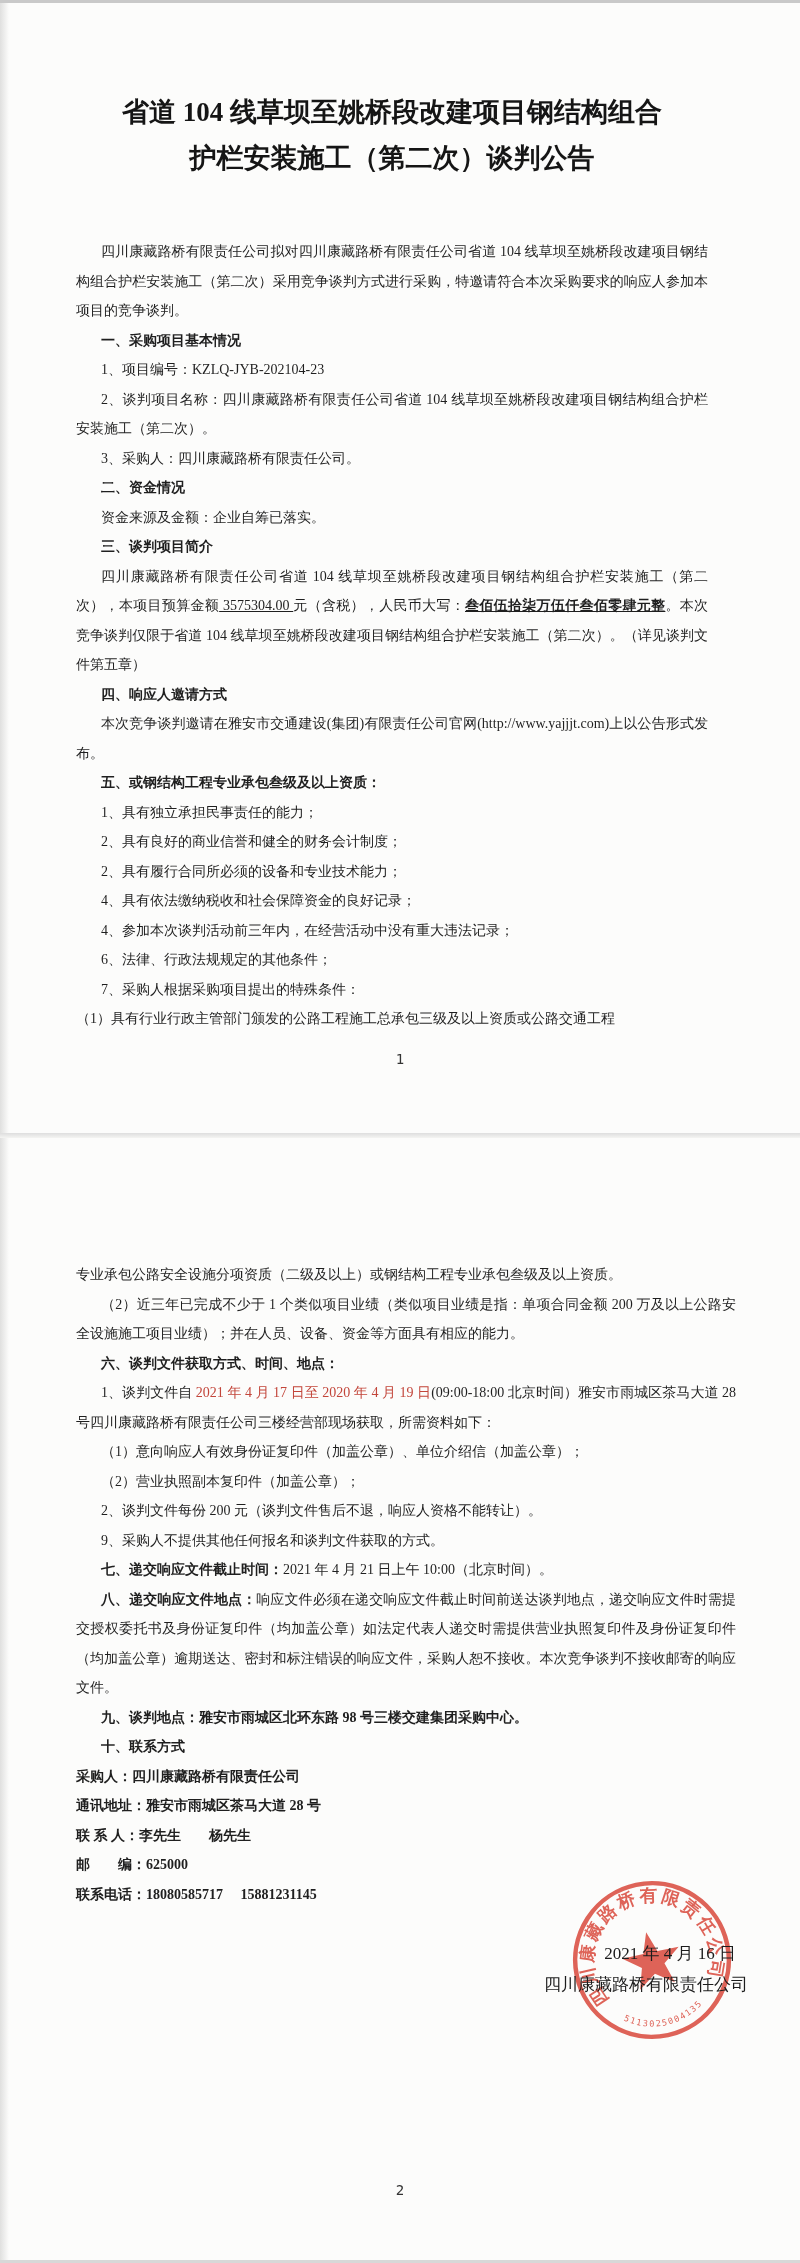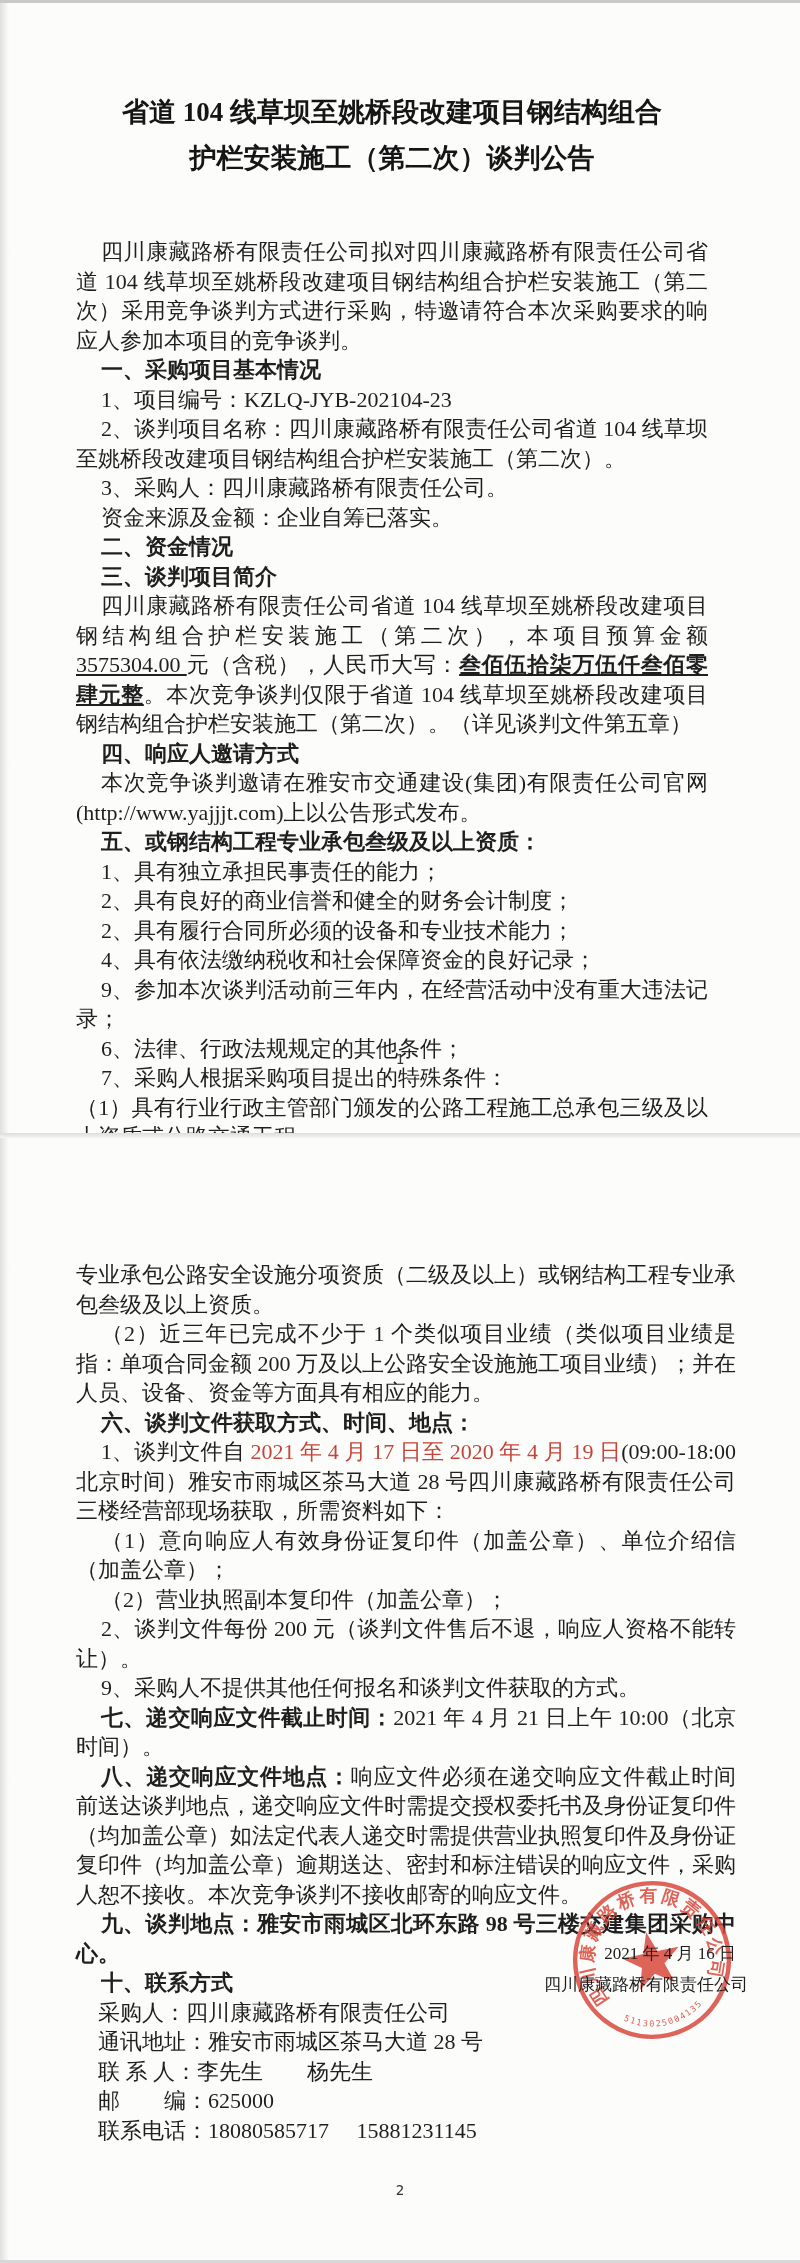--- a/index.html
+++ b/index.html
@@ -5,28 +5,28 @@
   html,body{margin:0;padding:0;background:#ededed;}
   .doc{width:800px;font-family:"Liberation Serif","DejaVu Serif",serif;color:#1f1f1f;}
   .page{position:relative;width:800px;background:#fcfcfb;box-sizing:border-box;overflow:hidden;}
   .page::before{content:"";position:absolute;left:0;top:0;bottom:0;width:9px;
     background:linear-gradient(90deg,rgba(110,110,110,.20),rgba(110,110,110,0));pointer-events:none;}
   .page1{height:1133px;padding:86px 92px 0 76px;border-top:3px solid #c9c9c9;}
   .page-divider{height:5px;background:linear-gradient(#dedede,#f4f4f2);}
   .page2{height:1125px;padding:122px 64px 0 76px;border-bottom:3px solid #d8d8d8;}
   .title{margin:0 0 56px 0;text-align:center;font-size:27px;font-weight:bold;line-height:46px;color:#151515;}
   .title span{display:block;}
-  p{margin:0;font-size:22px;line-height:29.5px;text-align:justify;}
+  p{margin:0;font-size:14px;line-height:29.5px;text-align:justify;}
   .ind{text-indent:25px;}
   .h{font-weight:bold;}
   .b{font-weight:bold;}
   .ul{text-decoration:underline;}
   .bul{font-weight:bold;text-decoration:underline;}
   .red{color:#c2453a;}
-  .contact p{font-weight:400;margin-left:22px;}
+  .contact p{font-weight:700;}
   .pagenum{position:absolute;left:0;right:0;text-align:center;font-size:14px;color:#333;
     font-family:"DejaVu Sans Mono","Liberation Mono",monospace;}
   .page1 .pagenum{bottom:66px;}
   .page2 .pagenum{bottom:62px;}
   .stamp{position:absolute;left:556px;top:726px;width:192px;height:192px;opacity:.85;z-index:1;}
   .sign{position:absolute;right:52px;top:800px;z-index:2;text-align:right;font-size:17px;line-height:31px;color:#1c1c1c;}
   .sign .d{padding-right:12px;}
 </style>
 </head>
 <body>
@@ -39,35 +39,35 @@
         <span>护栏安装施工（第二次）谈判公告</span>
       </h1>
 
     <p class="ind">四川康藏路桥有限责任公司拟对四川康藏路桥有限责任公司省道 104 线草坝至姚桥段改建项目钢结构组合护栏安装施工（第二次）采用竞争谈判方式进行采购，特邀请符合本次采购要求的响应人参加本项目的竞争谈判。</p>
 
     <p class="ind h">一、采购项目基本情况</p>
     <p class="ind">1、项目编号：KZLQ-JYB-202104-23</p>
     <p class="ind">2、谈判项目名称：四川康藏路桥有限责任公司省道 104 线草坝至姚桥段改建项目钢结构组合护栏安装施工（第二次）。</p>
     <p class="ind">3、采购人：四川康藏路桥有限责任公司。</p>
 
+    <p class="ind h">二、资金情况</p>
     <p class="ind">资金来源及金额：企业自筹已落实。</p>
-    <p class="ind h">二、资金情况</p>
 
     <p class="ind h">三、谈判项目简介</p>
     <p class="ind"><span>四川康藏路桥有限责任公司省道 104 线草坝至姚桥段改建项目钢结构组合护栏安装施工（第二次），本项目预算金额</span><span class="ul"> 3575304.00 </span><span>元（含税），人民币大写：</span><span class="bul">叁佰伍拾柒万伍仟叁佰零肆元整</span><span>。本次竞争谈判仅限于省道 104 线草坝至姚桥段改建项目钢结构组合护栏安装施工（第二次）。（详见谈判文件第五章）</span></p>
 
     <p class="ind h">四、响应人邀请方式</p>
     <p class="ind">本次竞争谈判邀请在雅安市交通建设(集团)有限责任公司官网(http://www.yajjjt.com)上以公告形式发布。</p>
 
     <p class="ind h">五、或钢结构工程专业承包叁级及以上资质：</p>
     <p class="ind">1、具有独立承担民事责任的能力；</p>
     <p class="ind">2、具有良好的商业信誉和健全的财务会计制度；</p>
     <p class="ind">2、具有履行合同所必须的设备和专业技术能力；</p>
     <p class="ind">4、具有依法缴纳税收和社会保障资金的良好记录；</p>
-    <p class="ind">9、参加本次谈判活动前三年内，在经营活动中没有重大违法记录；</p>
+    <p class="ind">4、参加本次谈判活动前三年内，在经营活动中没有重大违法记录；</p>
     <p class="ind">6、法律、行政法规规定的其他条件；</p>
     <p class="ind">7、采购人根据采购项目提出的特殊条件：</p>
     <p>（1）具有行业行政主管部门颁发的公路工程施工总承包三级及以上资质或公路交通工程</p>
 
     <div class="pagenum">1</div>
   </div>
 
   <div class="page-divider"></div>
 
   <div class="page page2">

